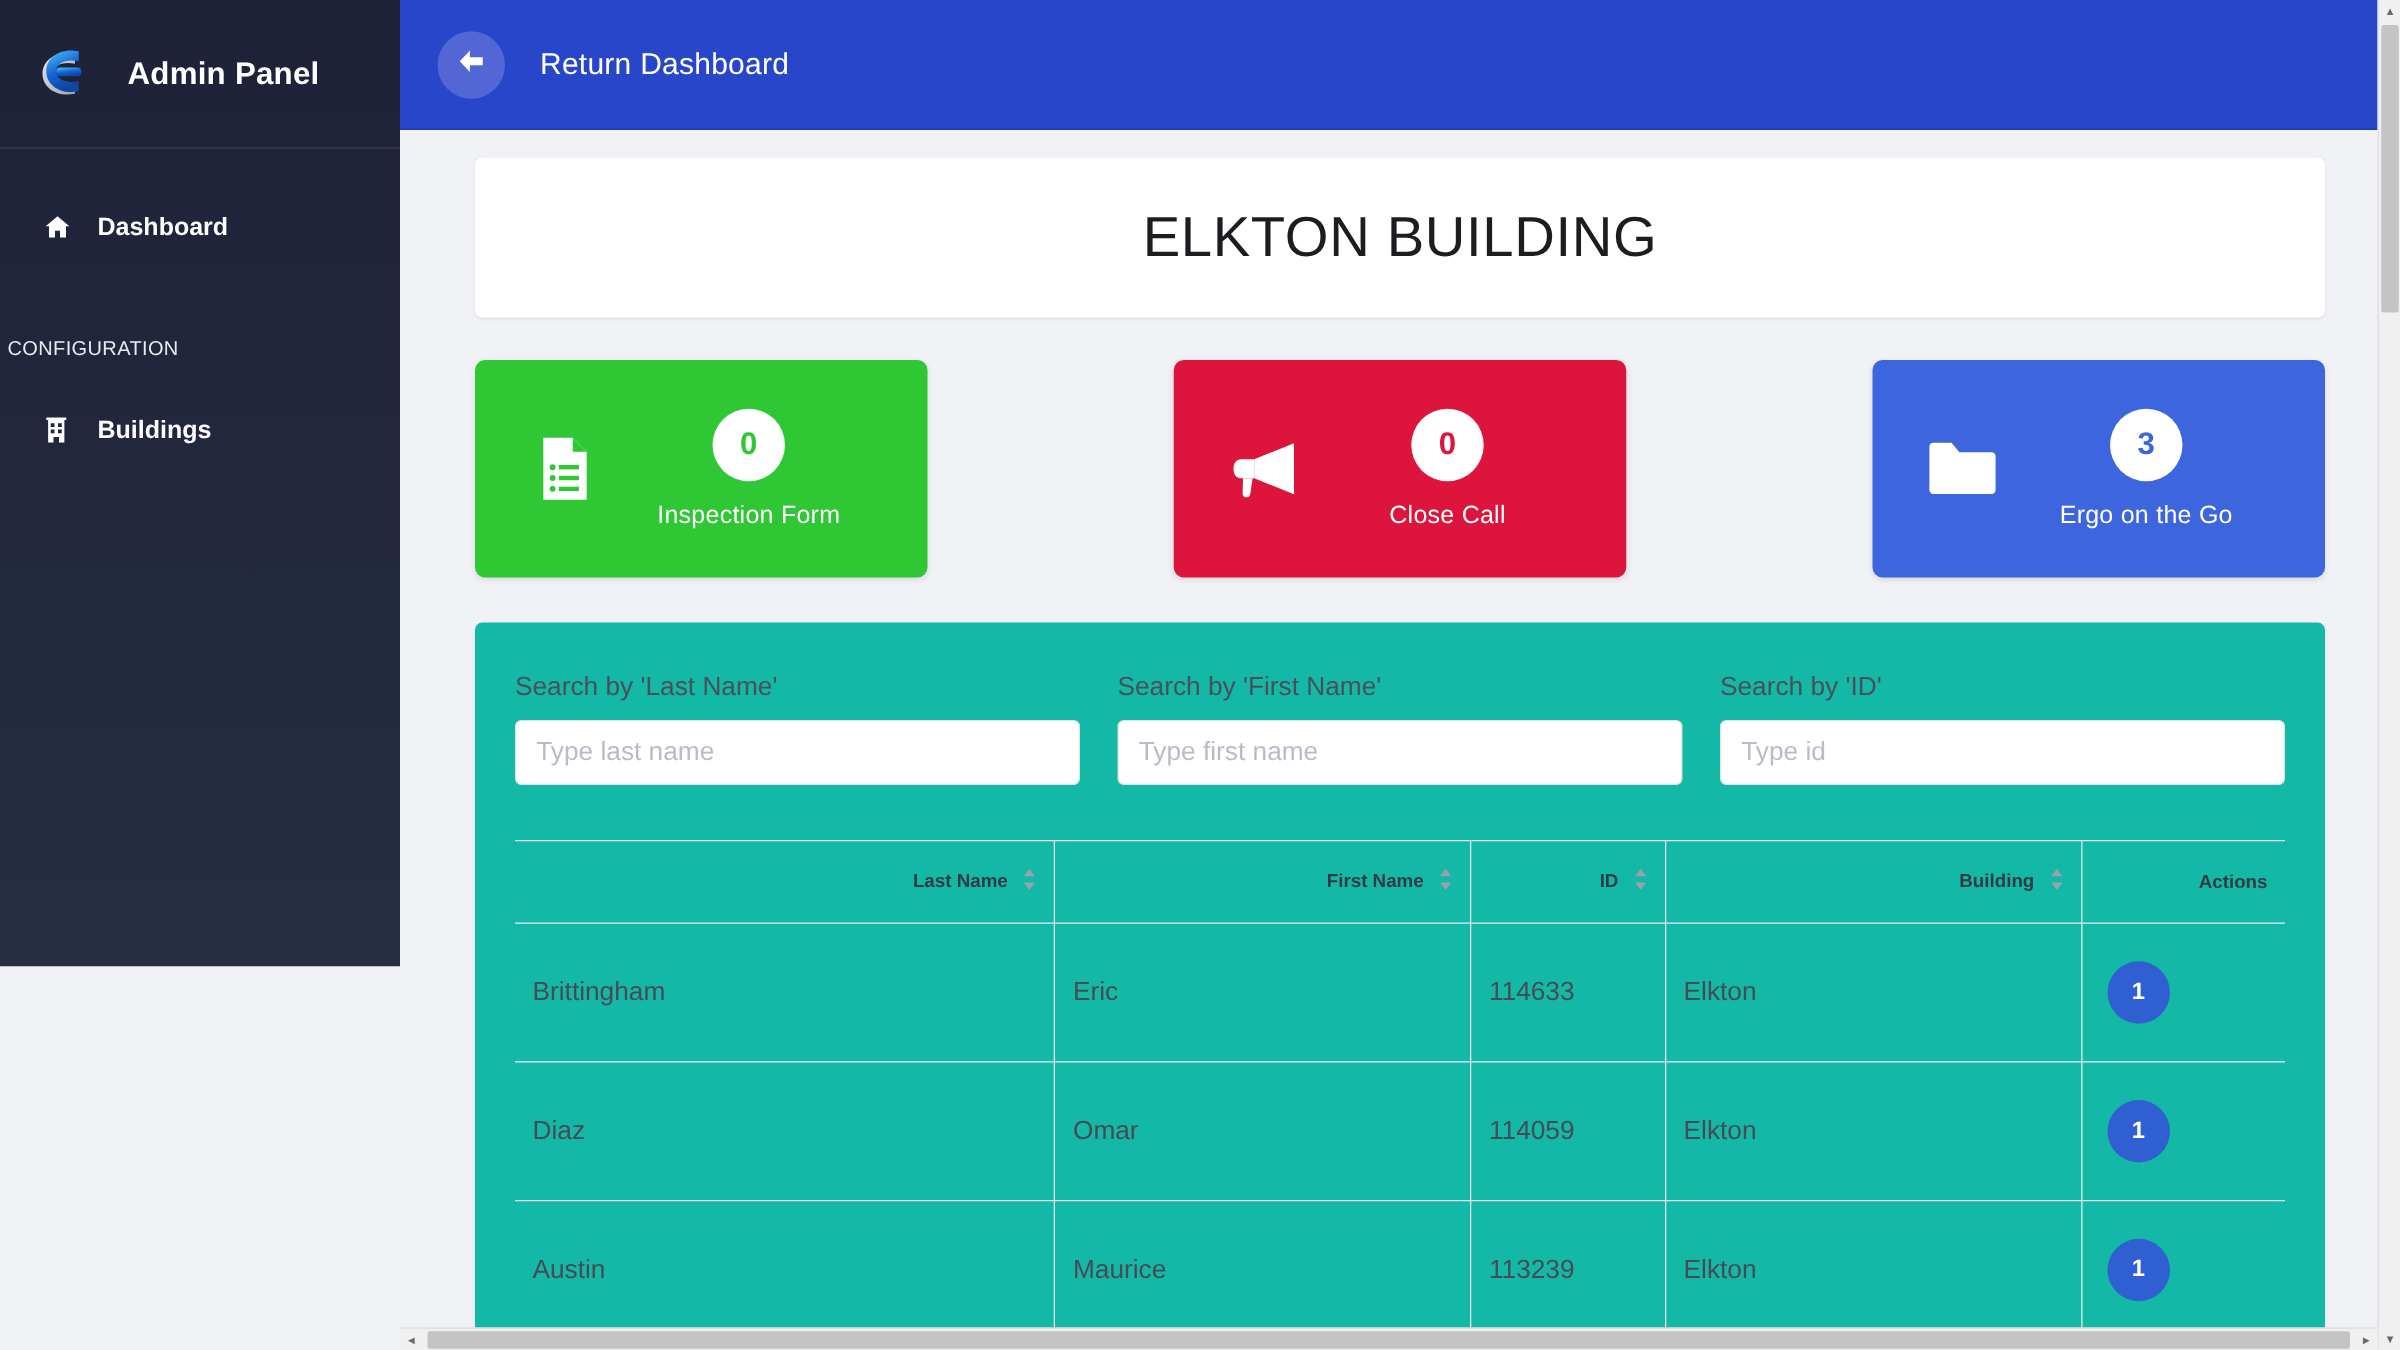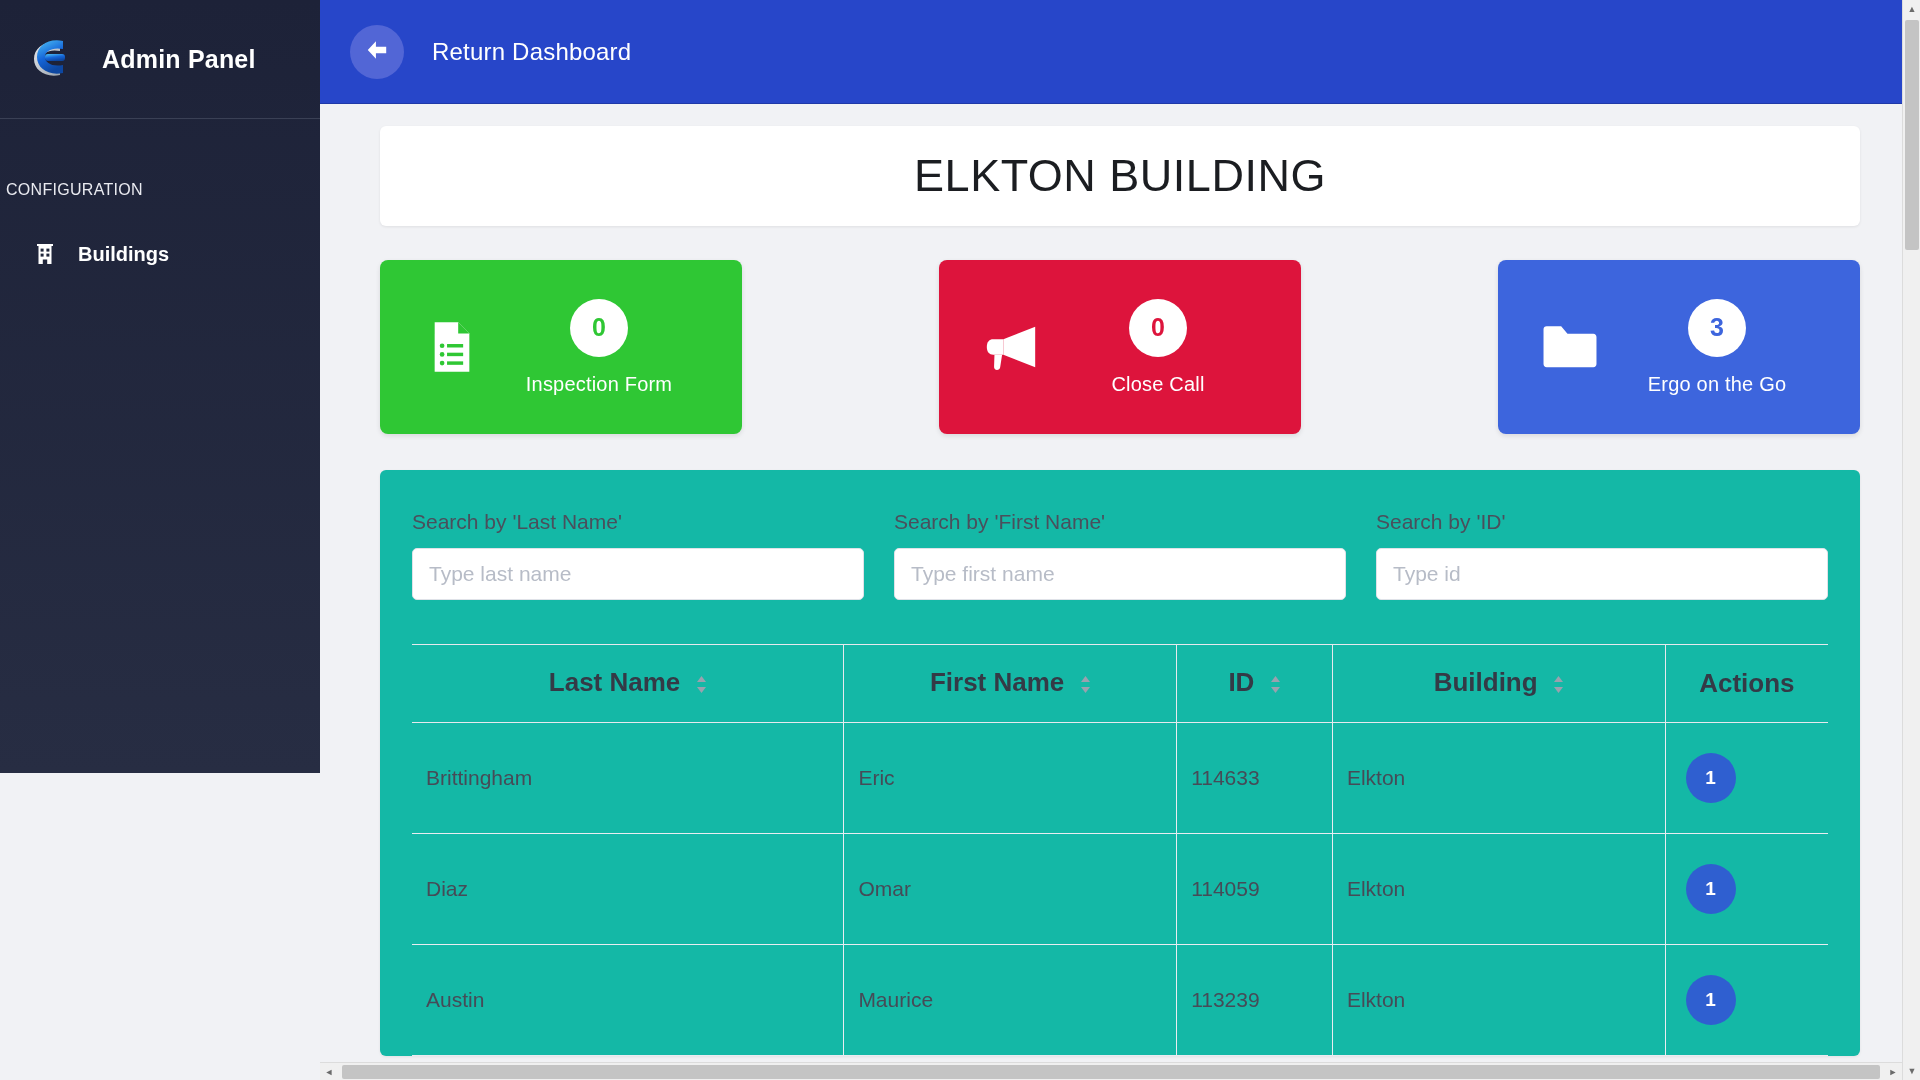--- a/index.html
+++ b/index.html
@@ -101,21 +101,21 @@
   .content {
     padding: 22px 60px 0 60px;
     height: calc(1080px - 90px);
     overflow: hidden;
   }
 
   .title-card {
     background: #ffffff;
     border-radius: 6px;
     box-shadow: 0 1px 3px rgba(0,0,0,.08);
-    height: 100px;
+    height: 128px;
     display: flex; align-items: center; justify-content: center;
   }
   .title-card h1 {
     font-size: 45px;
     font-weight: 400;
     color: #1b1d21;
     letter-spacing: .5px;
   }
 
   
@@ -206,22 +206,22 @@
   }
   .search-input::placeholder { color: #b7bcc7; }
 
   table.data {
     width: 100%;
     margin-top: 44px;
     border-collapse: collapse;
     table-layout: fixed;
   }
   table.data th {
-    text-align: center;
-    font-size: 26px;
+    text-align: right;
+    font-size: 15px;
     color: #343a46;
     font-weight: 700;
     padding: 22px 14px;
     border: 1px solid #e6e9ee;
     border-left: none;
     border-right: 1px solid #e6e9ee;
     white-space: nowrap;
   }
   table.data th:last-child { border-right: none; }
   table.data td {
@@ -329,20 +329,30 @@
             </linearGradient>
           </defs>
           <path d="M33 9 C18 6 7 14 7 25 C7 36 18 44 33 41 L33 33 C22 35 15 31 15 25 C15 19 22 15 33 17 Z" fill="url(#lg2)"></path>
           <path d="M36 7 C21 4 10 12 10 23 C10 34 21 42 36 39 L36 31 C25 33 18 29 18 23 C18 17 25 13 36 15 Z" fill="url(#lg1)"></path>
           <rect x="18" y="20" width="20" height="7" rx="3" fill="url(#lg1)"></rect>
         </svg>
       </span>
       <span class="brand-title">Admin Panel</span>
     </div>
 
+    <div class="nav-block">
+      <div class="nav-item">
+        <span class="nav-icon">
+          <svg width="24" height="24" viewBox="0 0 24 24" fill="#ffffff">
+            <path d="M12 3 L2.5 11 H5.2 V20 H10 V14.6 H14 V20 H18.8 V11 H21.5 Z"></path>
+          </svg>
+        </span>
+        <span class="nav-label">Dashboard</span>
+      </div>
+    </div>
 
     <div class="nav-section-title">CONFIGURATION</div>
 
     <div class="nav-block-2">
       <div class="nav-item">
         <span class="nav-icon">
           <svg width="22" height="24" viewBox="0 0 22 24" fill="#ffffff">
             <path d="M3 2 H19 V4 H3 Z"></path>
             <path d="M4.5 4 H17.5 V22 H13.2 V17.5 H8.8 V22 H4.5 Z"></path>
             <rect x="6.6" y="6.6" width="3" height="3" fill="#20263b"></rect>

